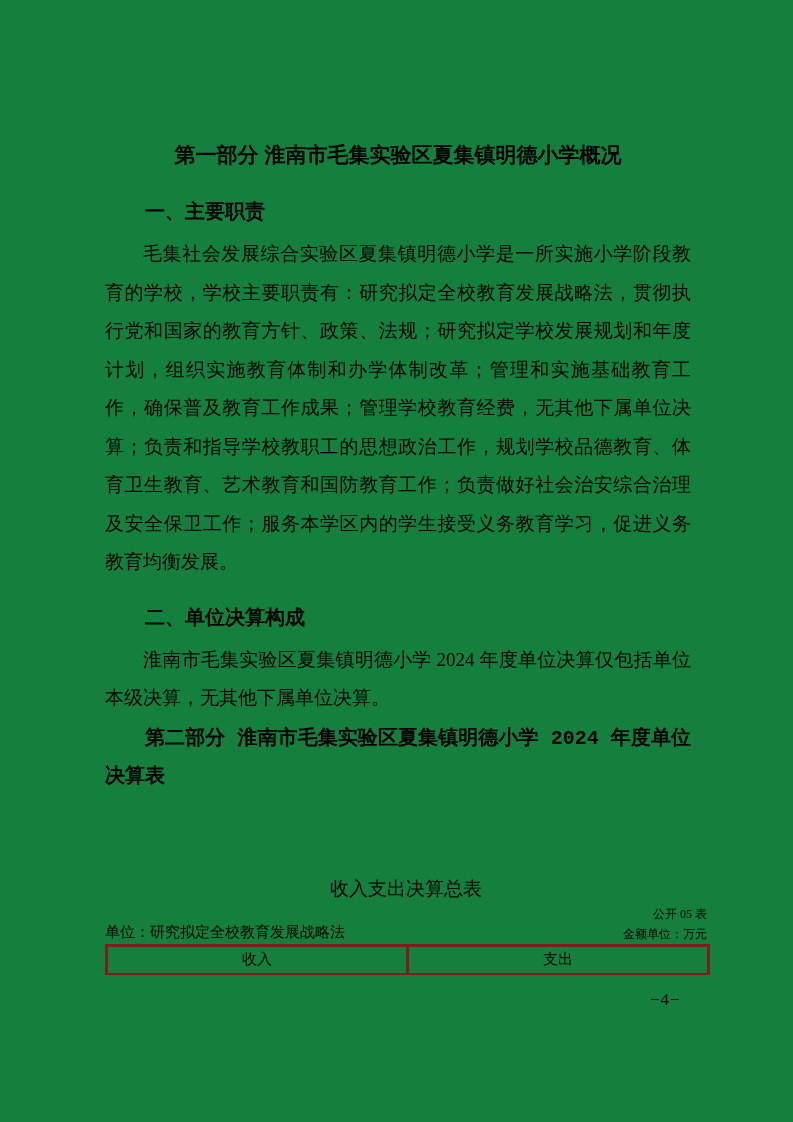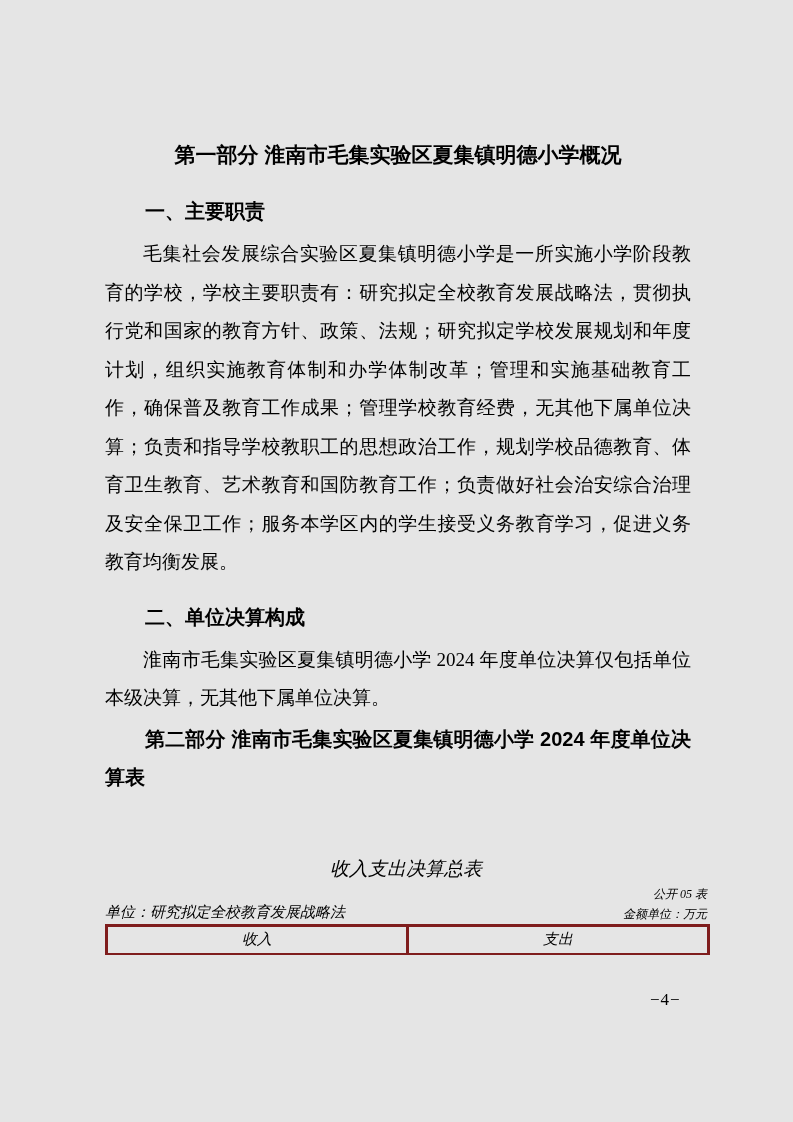--- a/index.html
+++ b/index.html
@@ -1,21 +1,21 @@
 <!DOCTYPE html>
 <html><head>
 <meta charset="utf-8">
 <style>
   html, body { margin: 0; padding: 0; background: #888; }
   .page {
     position: relative;
     width: 793px;
     height: 1122px;
     margin: 0 auto;
-    background: #e5e5e5;
+    background: #15803d;
     color: #000000;
     font-family: "Liberation Serif", serif;
     overflow: hidden;
   }
   .content {
     position: absolute;
     left: 105px;
     top: 140px;
     width: 586px;
   }
@@ -37,29 +37,29 @@
   }
   .body-para {
     font-size: 19px;
     line-height: 38.5px;
     text-align: justify;
     text-indent: 2em;
     margin: 0;
   }
   .body-para.mb { margin-bottom: 3px; }
   .part2-title {
-    font-family: Liberation Sans, sans-serif;
+    font-family: Liberation Mono, monospace;
     font-weight: bold;
     font-size: 20px;
     line-height: 38.5px;
     text-align: justify;
     text-indent: 2em;
     margin: 2px 0 0 0;
   }
-  .table-block { margin-top: 60px; width: 602px; font-style: italic; }
+  .table-block { margin-top: 80px; width: 602px; }
   .table-title {
     font-size: 19px;
     line-height: 24px;
     text-align: center;
     margin: 0 0 6px 0;
     font-weight: normal;
   }
   .sheet-label {
     font-size: 12px;
     text-align: right;

